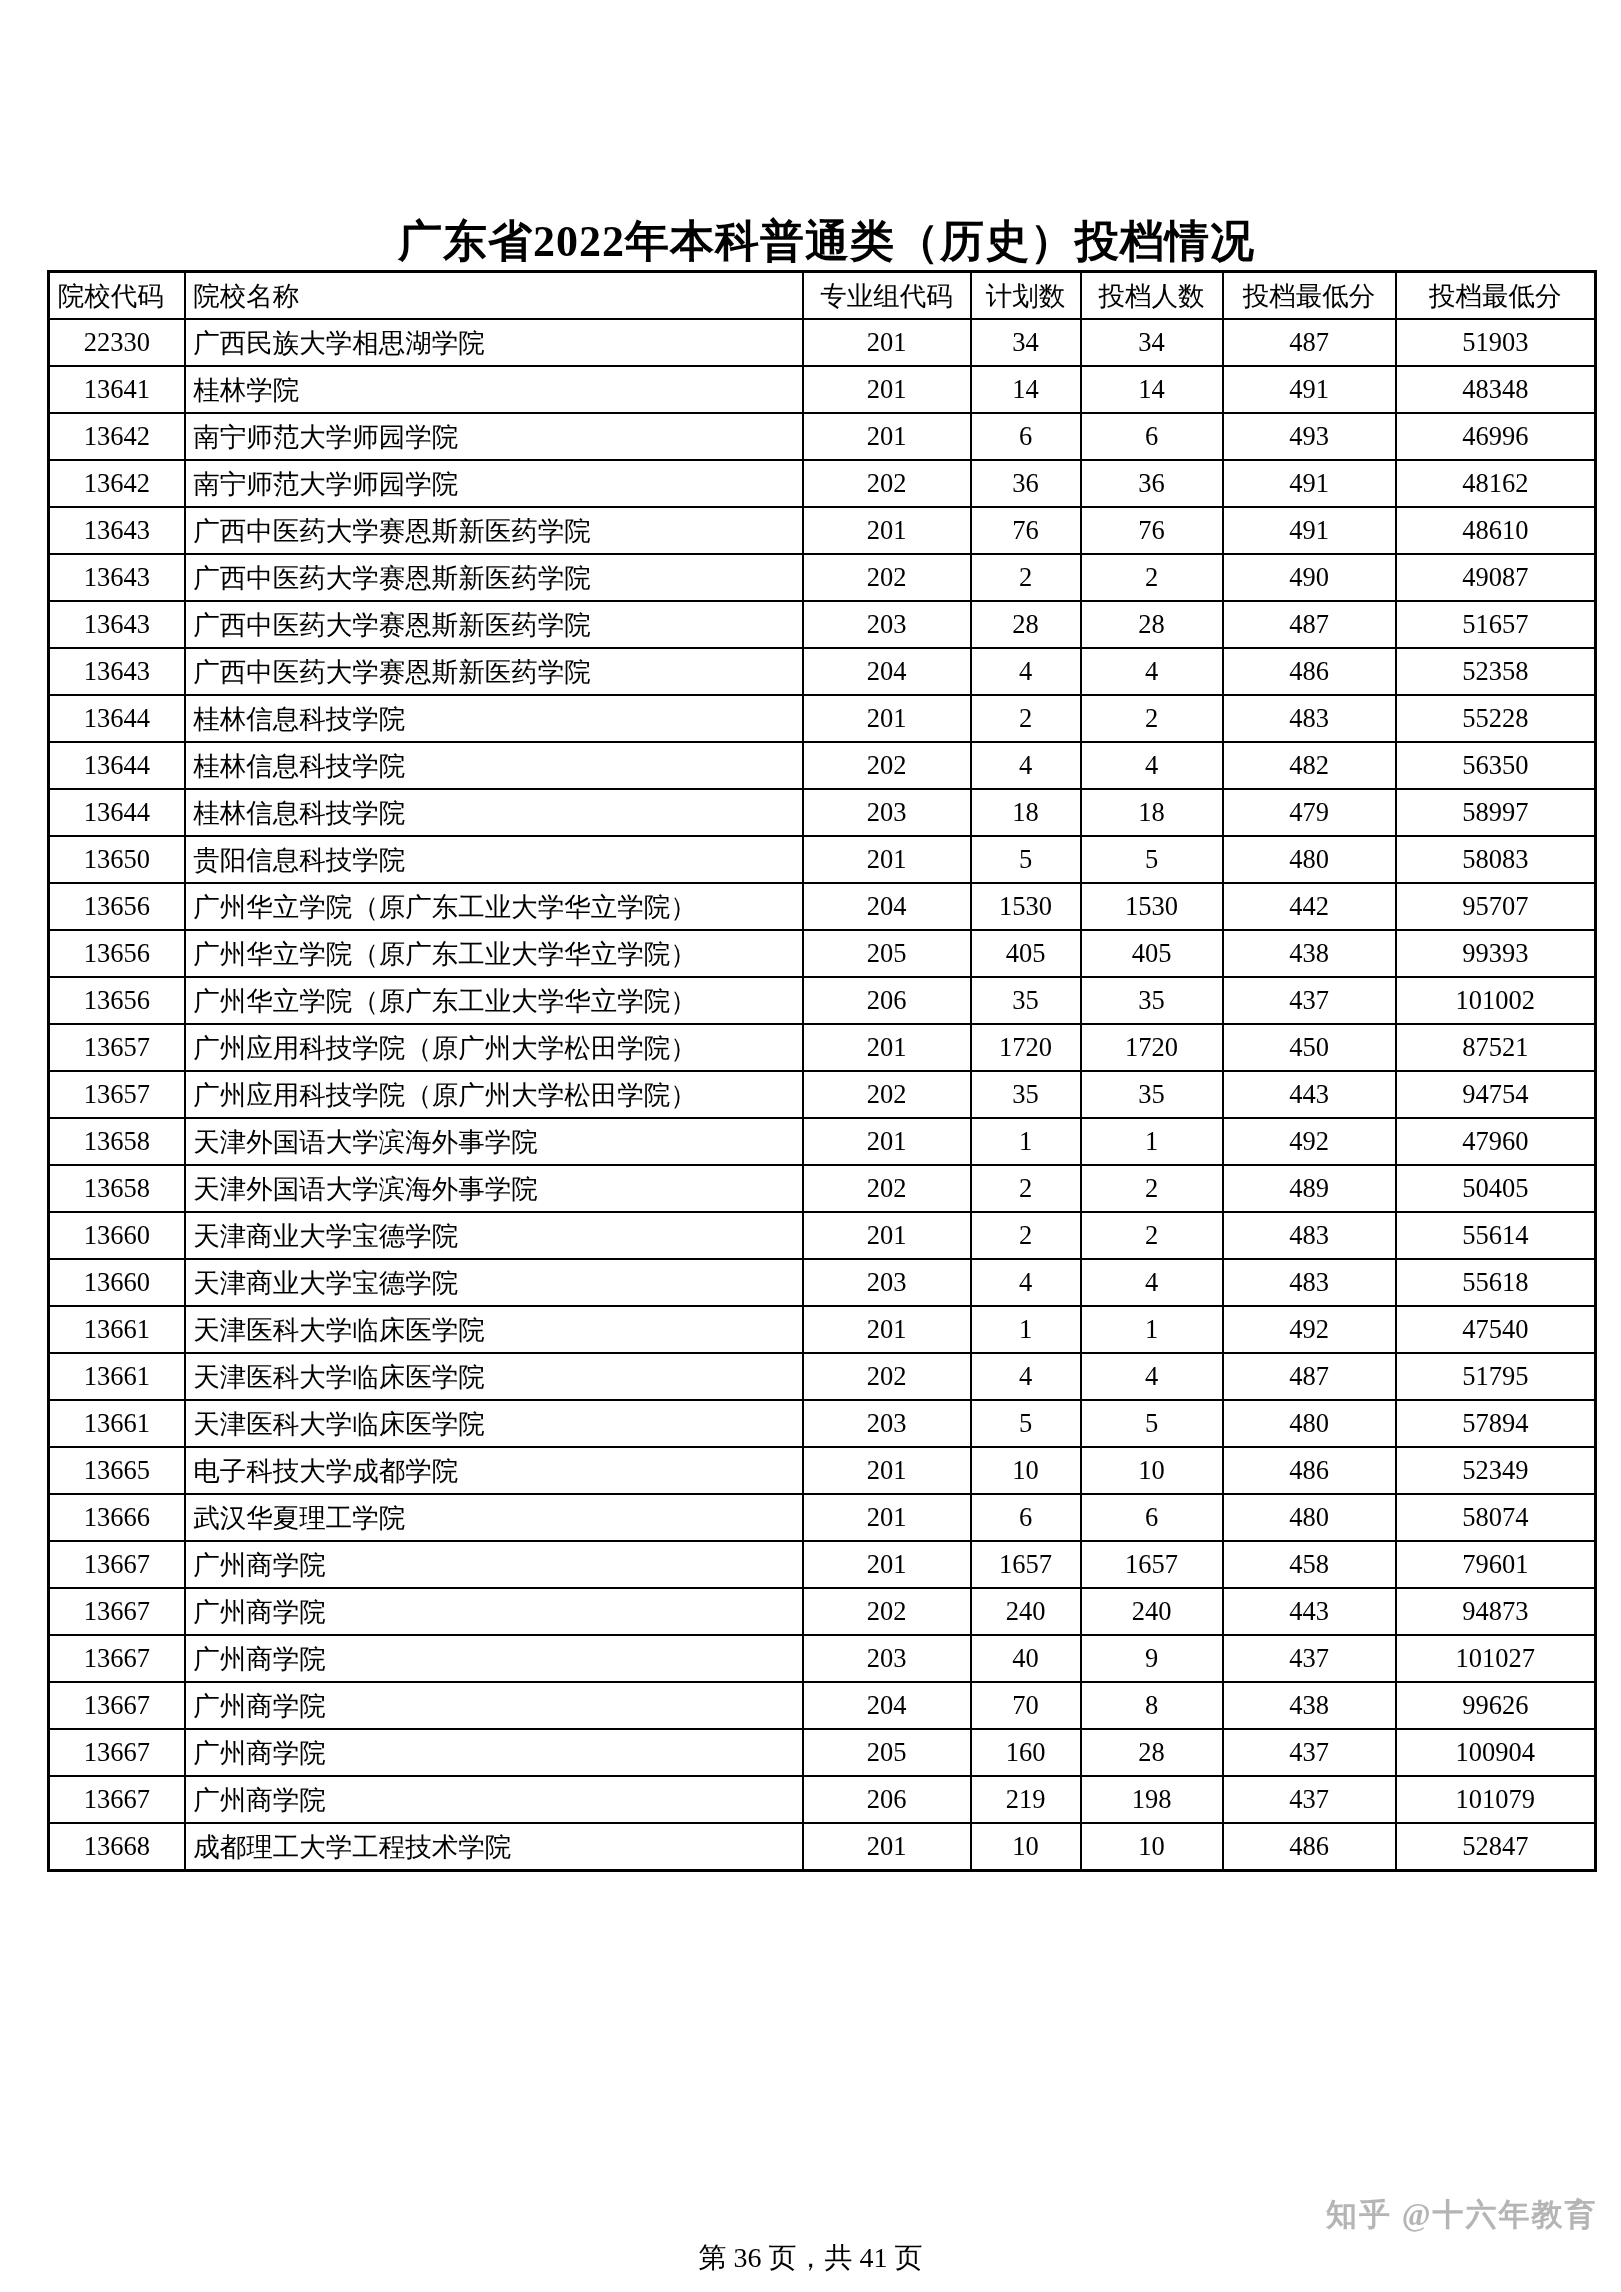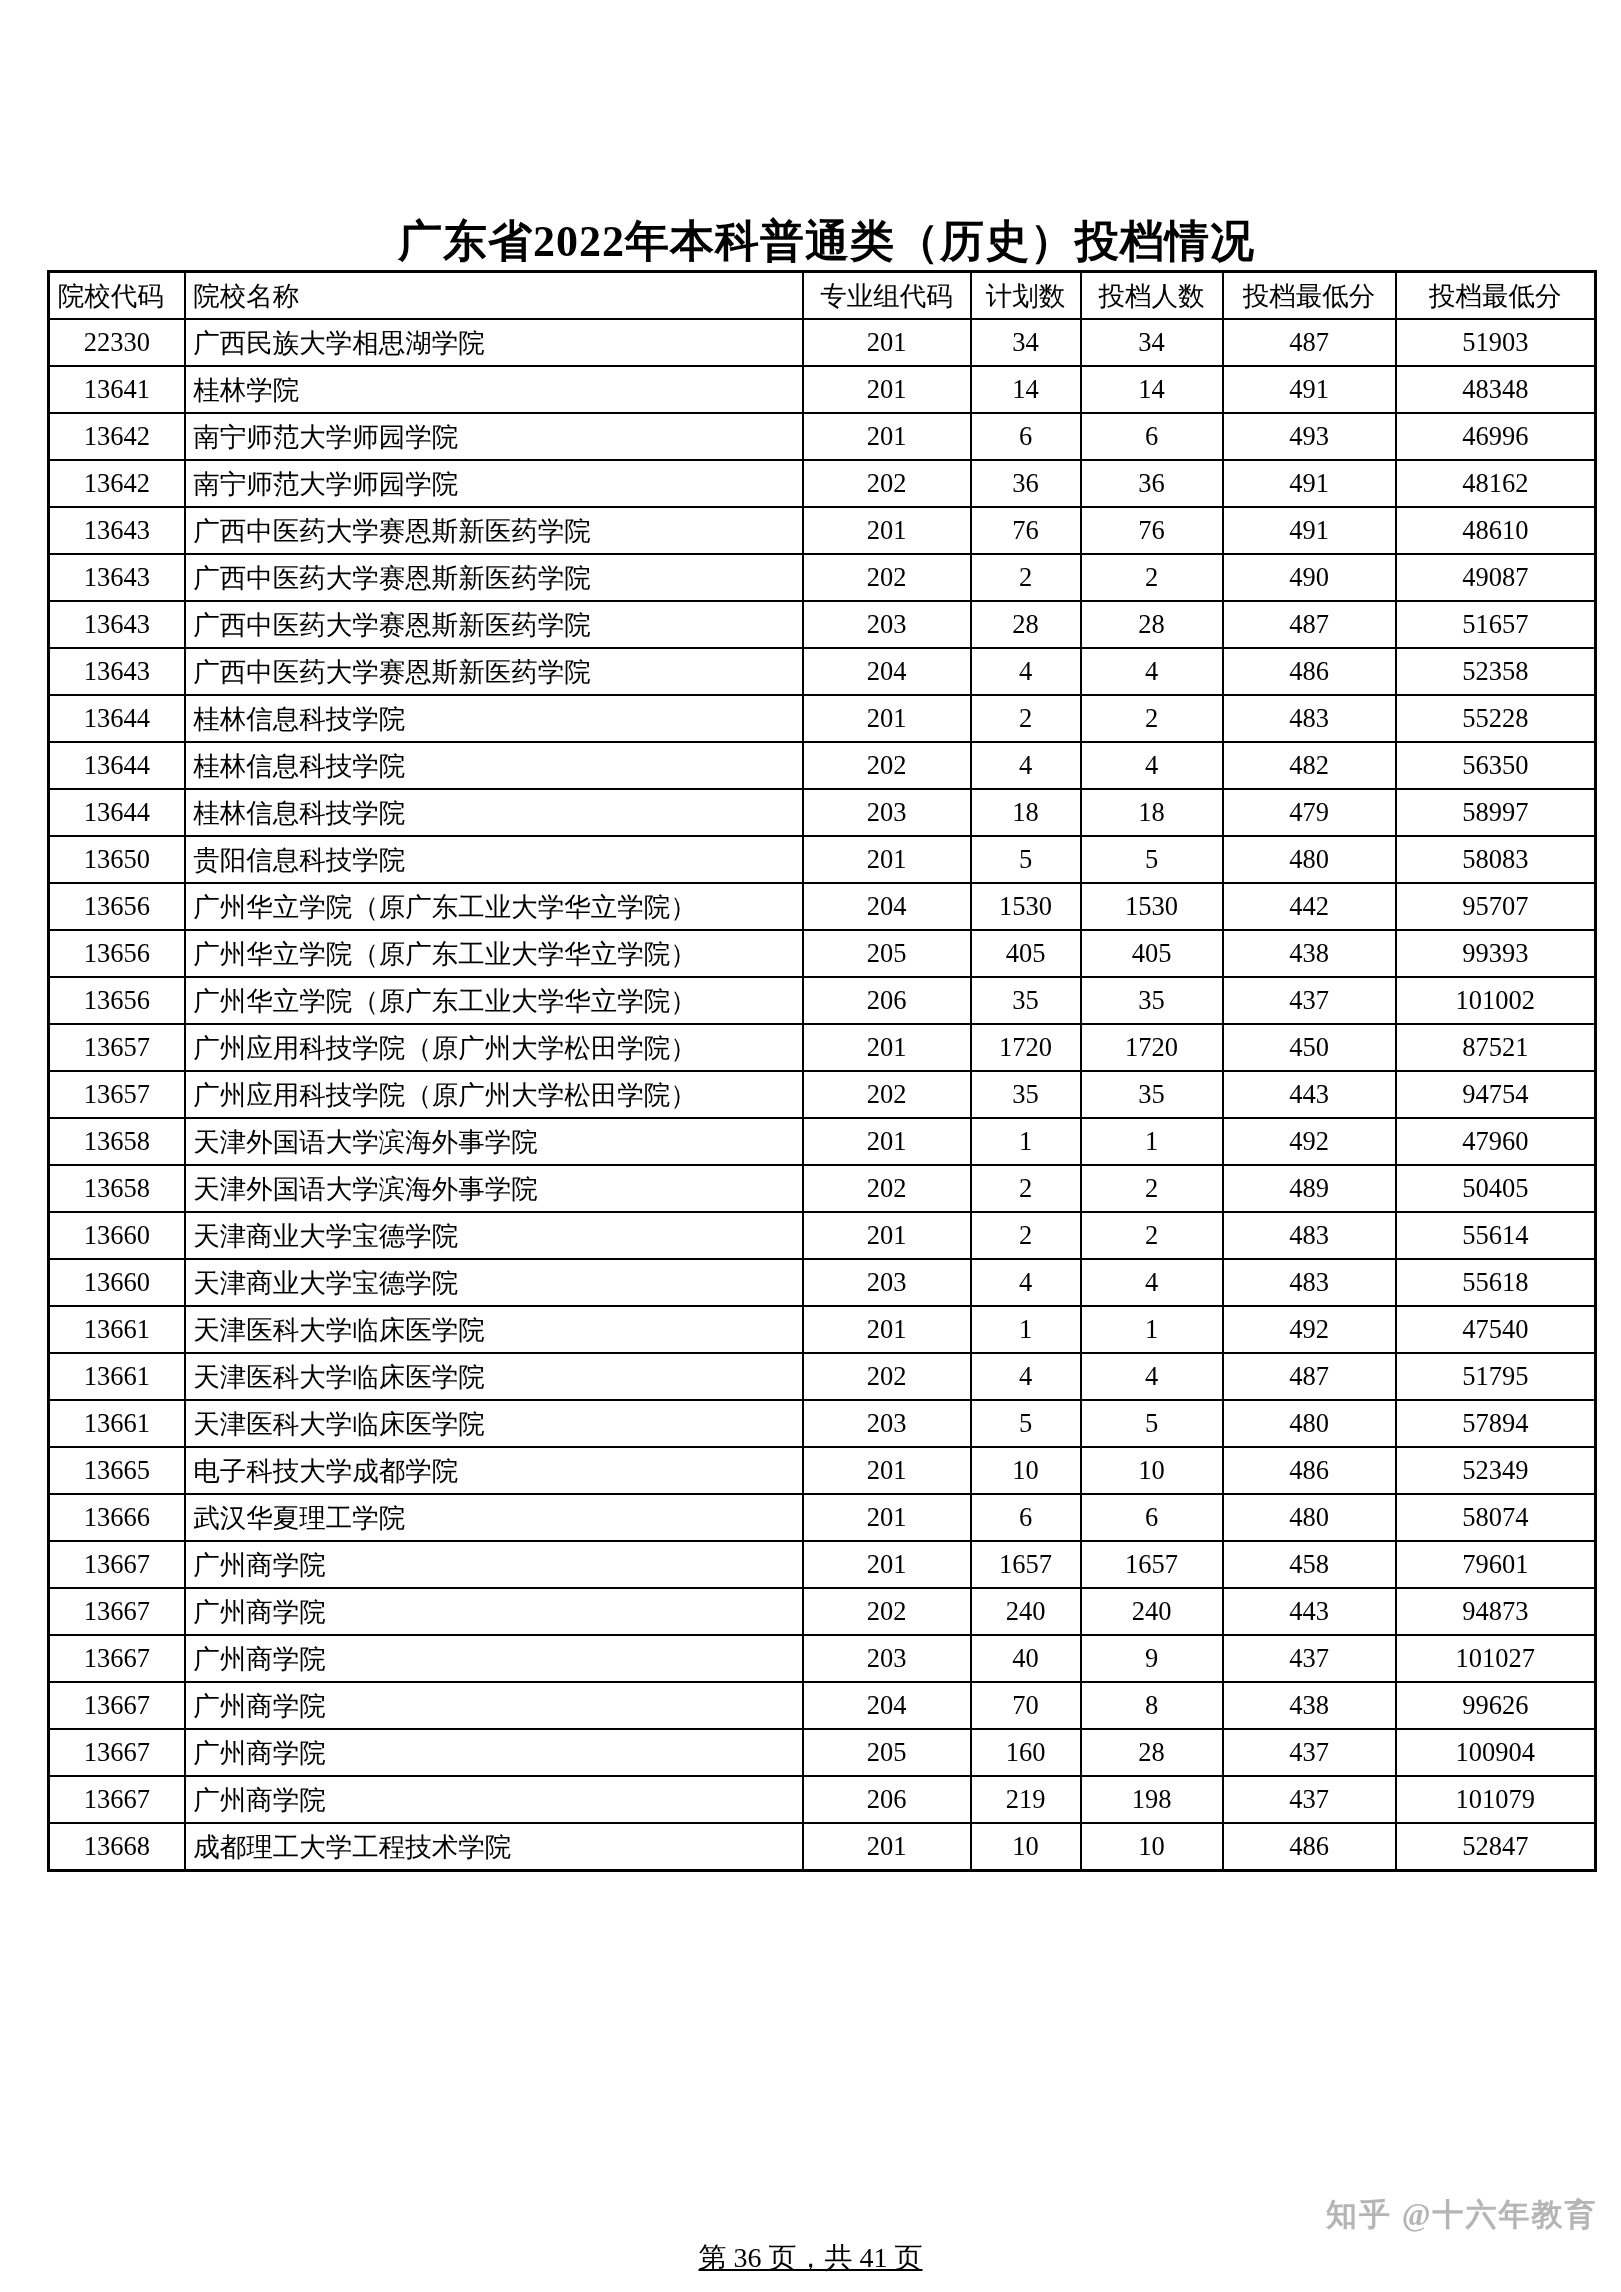--- a/index.html
+++ b/index.html
@@ -56,21 +56,20 @@
     text-align: left;
     padding-left: 7.8px;
   }
   .footer {
     position: absolute;
     top: 2239px;
     left: 0;
     width: 100%;
     text-align: center;
     font-size: 28px;
-    text-decoration: underline;
   }
   .watermark {
     position: absolute;
     top: 2194px;
     right: 23.5px;
     font-size: 31px;
     font-weight: bold;
     color: #b5b5b5;
     letter-spacing: 2px;
   }

